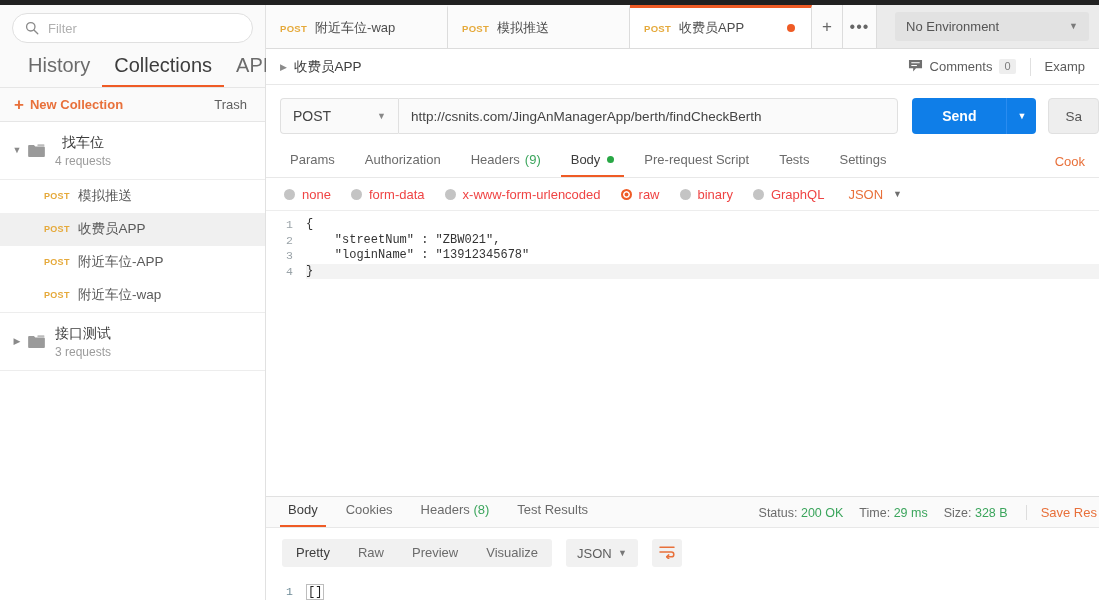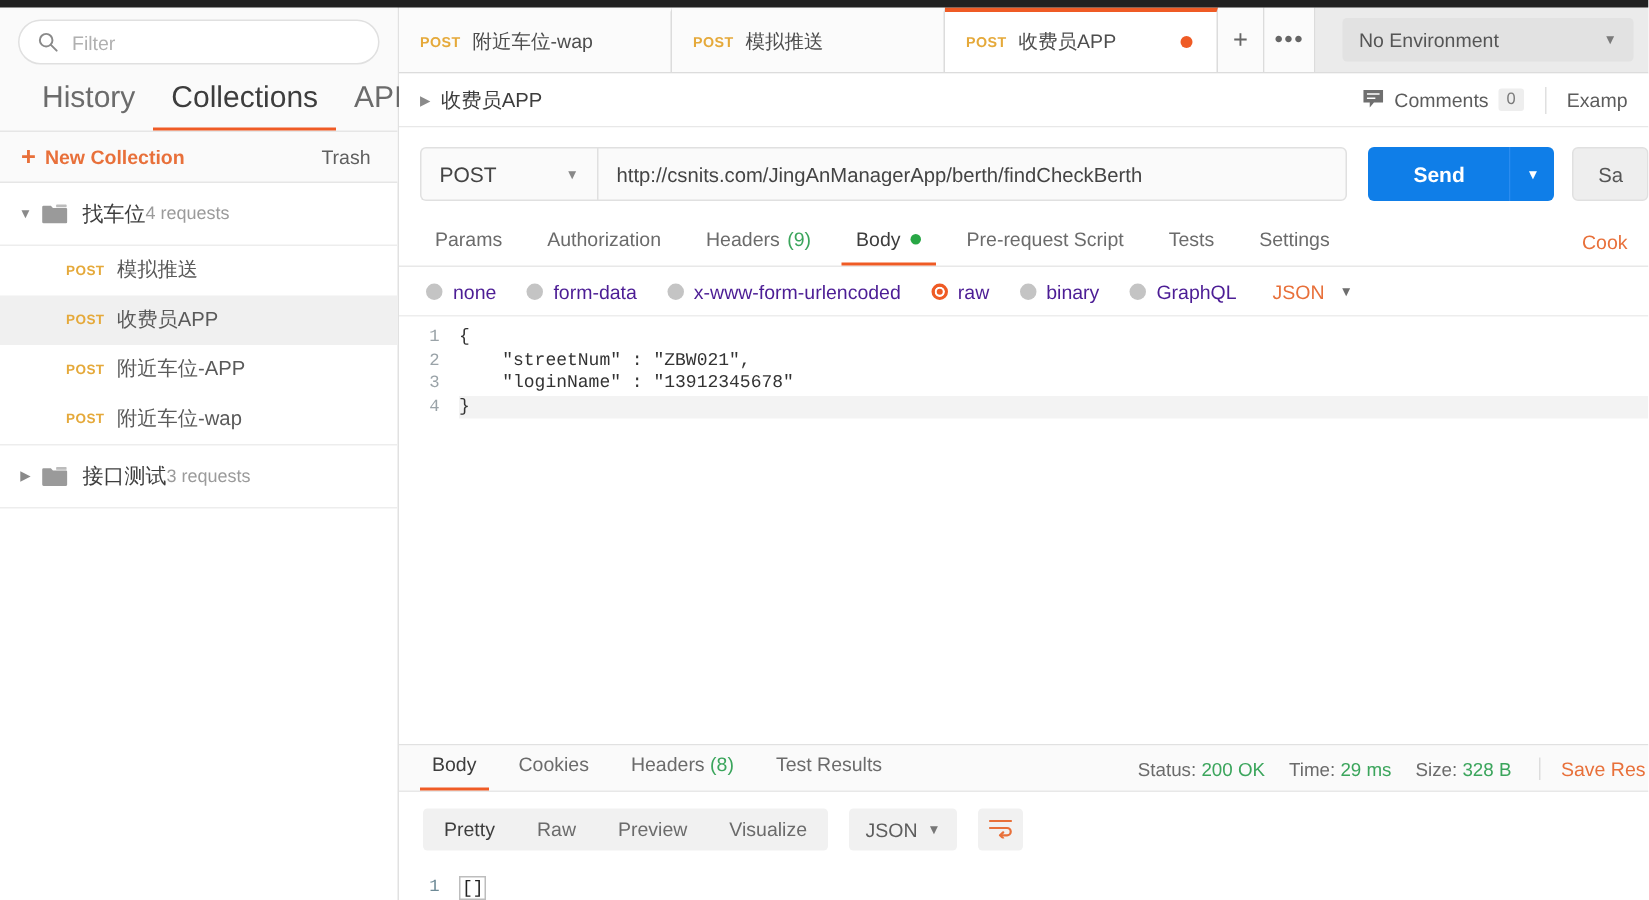--- a/index.html
+++ b/index.html
@@ -80,21 +80,21 @@
   .coll-head {
     display: flex; align-items: center;
     padding: 11px 12px 11px 10px;
     cursor: pointer;
   }
   .caret {
     width: 14px; flex: 0 0 14px; display:flex; align-items:center; justify-content:center;
     color: #8a8a8a; font-size: 9px;
   }
   .folder-ico { margin: 0 10px 0 4px; flex: 0 0 auto; display:flex; }
-  .coll-text { display: flex; flex-direction: row; }
+  .coll-text { display: flex; flex-direction: column; text-align: center; }
   .coll-name { font-size: 14px; color: #3d3d3d; line-height: 1.35; }
   .coll-sub { font-size: 12px; color: #9b9b9b; margin-top: 2px; }
 
   .req-row {
     display: flex; align-items: center;
     height: 33px; padding-left: 44px;
     cursor: pointer;
   }
   .req-row.selected { background: #f0f0f0; }
   .req-method {
@@ -235,21 +235,21 @@
   .bodytype {
     display: flex; align-items: center;
     height: 32px; flex: 0 0 32px; padding-left: 18px;
   }
   .radio { display: flex; align-items: center; margin-right: 20px; cursor: pointer; white-space: nowrap; }
   .radio .dot {
     width: 11px; height: 11px; border-radius: 50%;
     background: #c4c4c4; margin-right: 7px;
   }
   .radio.on .dot { background: #ef5b25; border: 2px solid #ef5b25; box-shadow: inset 0 0 0 1.5px #fff; }
-  .radio .lbl { font-size: 13px; color: #4c1d95; }
+  .radio .lbl { font-size: 13px; color: #ef4444; }
   .json-sel { display: flex; align-items: center; cursor: pointer; margin-left: 4px; }
   .json-sel .jt { color: #e8703a; font-size: 13px; margin-right: 10px; }
   .json-sel .cd { color: #6e6e6e; font-size: 9px; }
 
   
   .editor {
     flex: 1; min-height: 0; display: flex;
     border-top: 1px solid #ededed;
     background: #ffffff; position: relative;
   }

